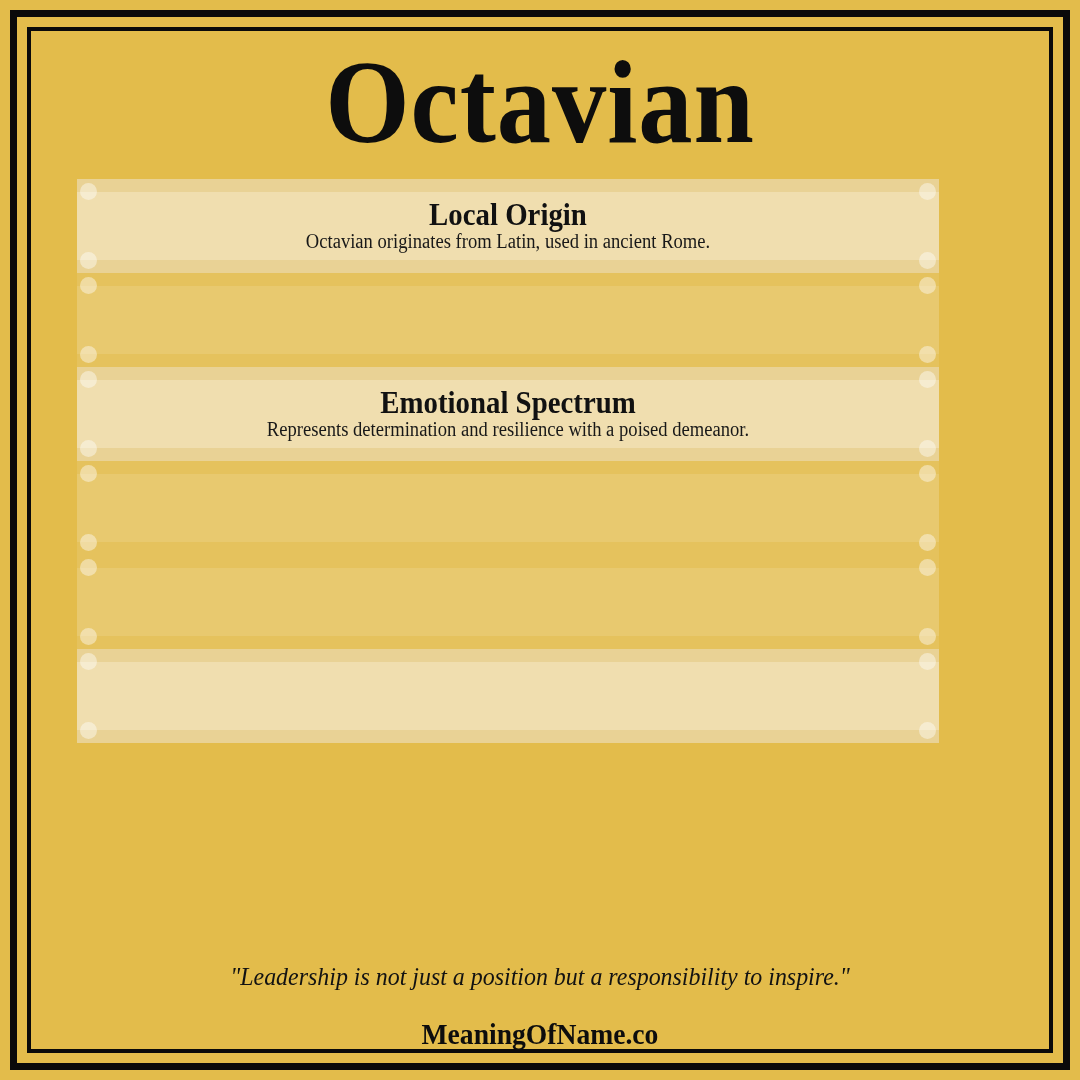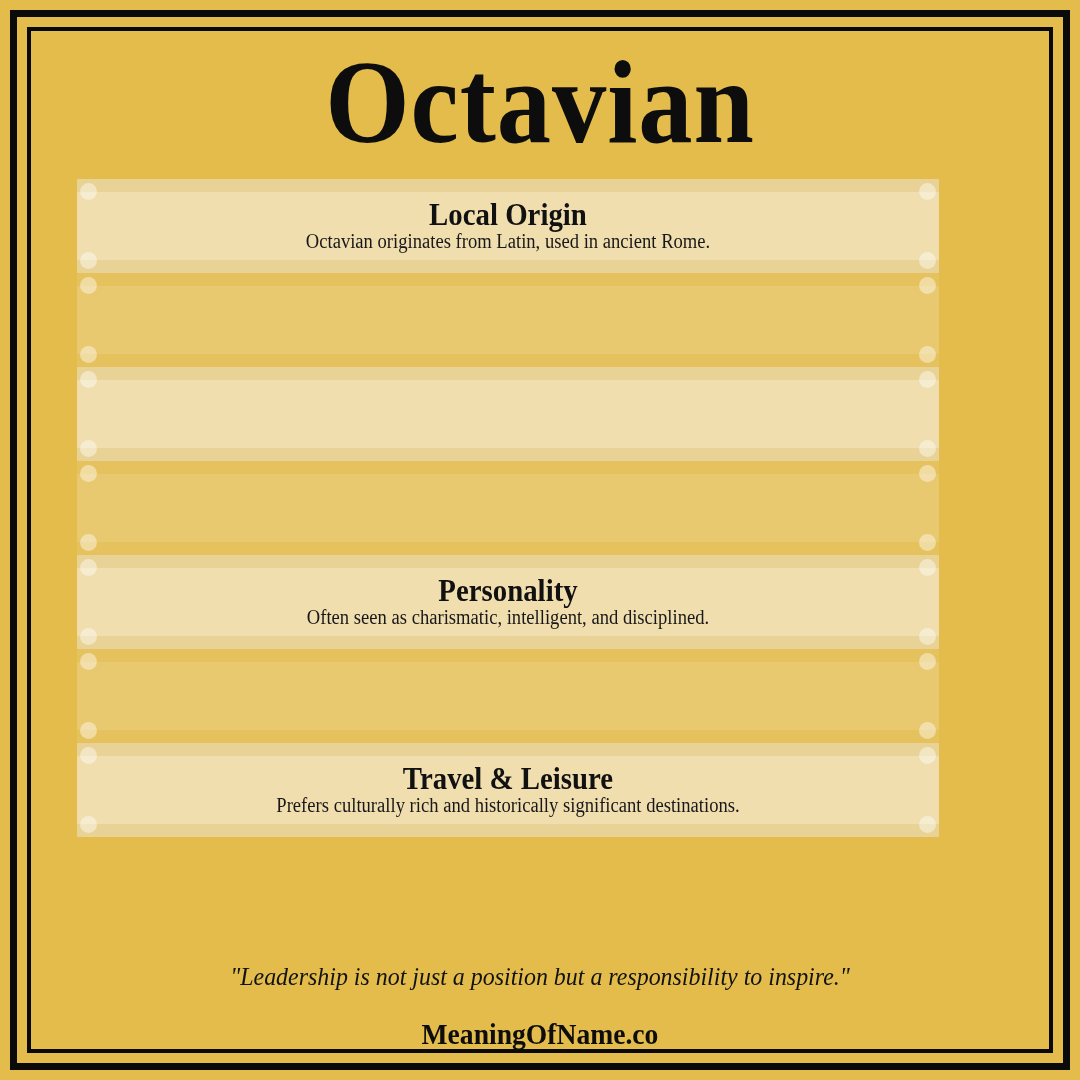--- a/index.html
+++ b/index.html
@@ -190,64 +190,51 @@
         <span class="rivet br"></span>
       </div>
       <div class="banner light">
         <div class="slab-top"></div>
         <div class="slab-mid"></div>
         <div class="slab-bot"></div>
         <span class="rivet tl"></span>
         <span class="rivet tr"></span>
         <span class="rivet bl"></span>
         <span class="rivet br"></span>
+        <div class="banner-text">
+          <div class="banner-title">Emotional Spectrum</div>
+          <div class="banner-desc">Represents determination and resilience with a poised demeanor.</div>
+        </div>
       </div>
       <div class="banner dark">
         <div class="slab-top"></div>
         <div class="slab-mid"></div>
         <div class="slab-bot"></div>
         <span class="rivet tl"></span>
         <span class="rivet tr"></span>
         <span class="rivet bl"></span>
         <span class="rivet br"></span>
       </div>
+      <div class="banner dark">
+        <div class="slab-top"></div>
+        <div class="slab-mid"></div>
+        <div class="slab-bot"></div>
+        <span class="rivet tl"></span>
+        <span class="rivet tr"></span>
+        <span class="rivet bl"></span>
+        <span class="rivet br"></span>
+      </div>
       <div class="banner light">
         <div class="slab-top"></div>
         <div class="slab-mid"></div>
         <div class="slab-bot"></div>
         <span class="rivet tl"></span>
         <span class="rivet tr"></span>
         <span class="rivet bl"></span>
         <span class="rivet br"></span>
-        <div class="banner-text">
-          <div class="banner-title">Personality</div>
-          <div class="banner-desc">Often seen as charismatic, intelligent, and disciplined.</div>
-        </div>
-      </div>
-      <div class="banner dark">
-        <div class="slab-top"></div>
-        <div class="slab-mid"></div>
-        <div class="slab-bot"></div>
-        <span class="rivet tl"></span>
-        <span class="rivet tr"></span>
-        <span class="rivet bl"></span>
-        <span class="rivet br"></span>
-      </div>
-      <div class="banner light">
-        <div class="slab-top"></div>
-        <div class="slab-mid"></div>
-        <div class="slab-bot"></div>
-        <span class="rivet tl"></span>
-        <span class="rivet tr"></span>
-        <span class="rivet bl"></span>
-        <span class="rivet br"></span>
-        <div class="banner-text">
-          <div class="banner-title">Travel &amp; Leisure</div>
-          <div class="banner-desc">Prefers culturally rich and historically significant destinations.</div>
-        </div>
       </div>
     </div>
 
   <div class="footer">
     <div class="quote">"Leadership is not just a position but a responsibility to inspire."</div>
     <div class="site">MeaningOfName.co</div>
   </div>
 
 </div>
 

